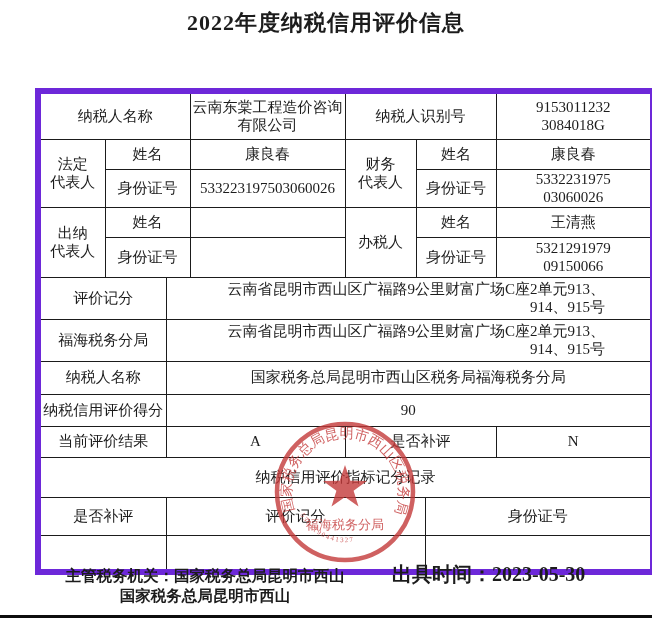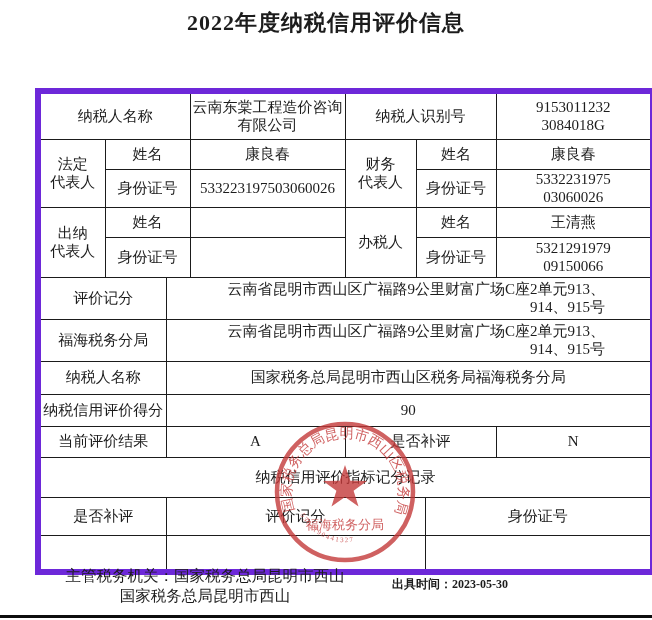--- a/index.html
+++ b/index.html
@@ -18,24 +18,24 @@
   }
   td {
     border:1px solid #1b1b1b; text-align:center; vertical-align:middle;
     font-size:15px; line-height:1.22; padding:0 2px; overflow:hidden;
   }
   td.wrapnum { word-break:break-all; padding:0 39px;font-family:Liberation Serif, serif; }
   td.addr { padding:0 45px;text-align:right; }
   td.lbl { padding:0 1px; }
   .footer-left {
     position:absolute; left:38px; top:566px; width:334px; text-align:center;
-    font-size:15.5px; font-weight:normal; line-height:1.3;
+    font-size:15.5px; font-weight:bold; line-height:1.3;
   }
   .footer-right {
-    position:absolute; left:392px; top:576px; font-size:12px; font-weight:bold;
+    position:absolute; left:392px; top:561px; font-size:20px; font-weight:bold;
   }
   .bottom-bar { position:absolute; left:0; top:615px; width:652px; height:3px; background:#0d0d0d; }
   svg.stamp { position:absolute; left:265px; top:412px; width:160px; height:160px; opacity:0.8; pointer-events:none; }
   svg.stamp text, svg.stamp textPath { font-family:"Liberation Serif","DejaVu Serif",serif; }
 </style>
 </head>
 <body>
 
 <div class="page">
 

